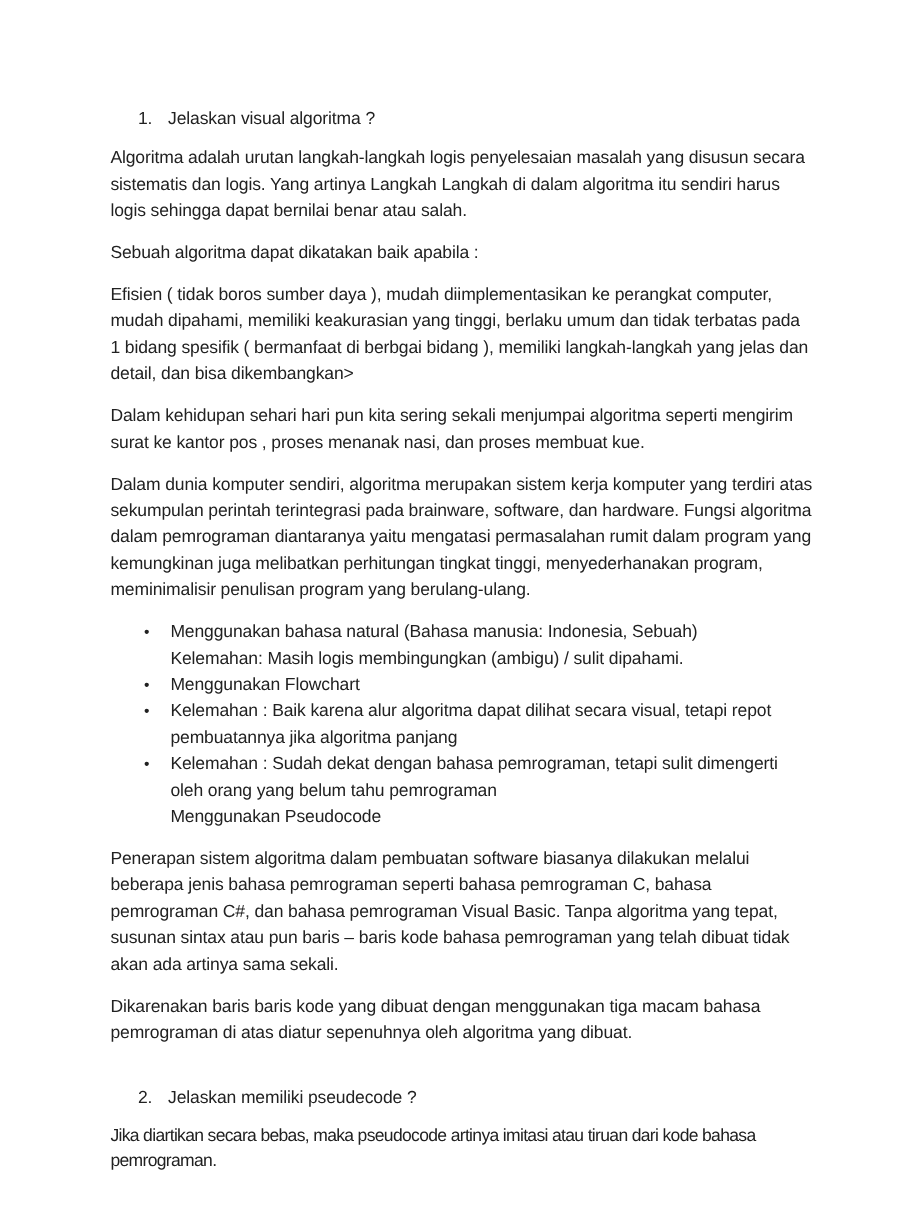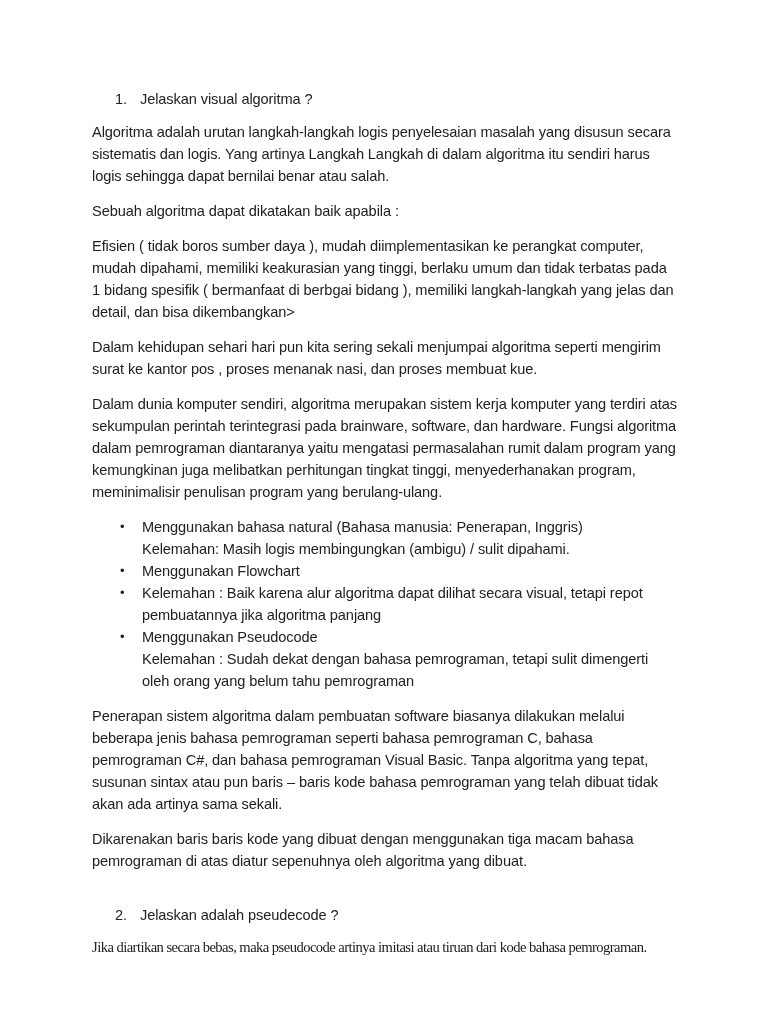--- a/index.html
+++ b/index.html
@@ -52,21 +52,20 @@
     width: 22px;
     flex: 0 0 22px;
     font-size: 13px;
   }
   .bullet-body {
     flex: 1 1 auto;
   }
   .narrow {
     letter-spacing: -0.55px;
     line-height: 21px;
-    font-family: Liberation Serif, serif;
   }
 </style>
 </head>
 <body>
 
 <div class="page">
   <div class="content">
 
     <div class="q-item">
       <span class="q-num">1.</span>
@@ -82,21 +81,21 @@
     <p class="para">Dalam kehidupan sehari hari pun kita sering sekali menjumpai algoritma seperti mengirim surat ke kantor pos , proses menanak nasi, dan proses membuat kue.</p>
 
     <p class="para">Dalam dunia komputer sendiri, algoritma merupakan sistem kerja komputer yang terdiri atas sekumpulan perintah terintegrasi pada brainware, software, dan hardware. Fungsi algoritma dalam pemrograman diantaranya yaitu mengatasi permasalahan rumit dalam program yang kemungkinan juga melibatkan perhitungan tingkat tinggi, menyederhanakan program, meminimalisir penulisan program yang berulang-ulang.</p>
 
 
     <div class="bullet-list">
 
       <div class="bullet-item">
         <span class="bullet-glyph">•</span>
         <div class="bullet-body">
-          <div>Menggunakan bahasa natural (Bahasa manusia: Penerapan, Inggris)</div>
+          <div>Menggunakan bahasa natural (Bahasa manusia: Indonesia, Sebuah)</div>
           <div>Kelemahan: Masih logis membingungkan (ambigu) / sulit dipahami.</div>
         </div>
       </div>
 
       <div class="bullet-item">
         <span class="bullet-glyph">•</span>
         <div class="bullet-body">
           <div>Menggunakan Flowchart</div>
         </div>
       </div>
@@ -104,32 +103,32 @@
       <div class="bullet-item">
         <span class="bullet-glyph">•</span>
         <div class="bullet-body">
           <div>Kelemahan : Baik karena alur algoritma dapat dilihat secara visual, tetapi repot pembuatannya jika algoritma panjang</div>
         </div>
       </div>
 
       <div class="bullet-item">
         <span class="bullet-glyph">•</span>
         <div class="bullet-body">
+          <div>Kelemahan : Sudah dekat dengan bahasa pemrograman, tetapi sulit dimengerti oleh orang yang belum tahu pemrograman</div>
           <div>Menggunakan Pseudocode</div>
-          <div>Kelemahan : Sudah dekat dengan bahasa pemrograman, tetapi sulit dimengerti oleh orang yang belum tahu pemrograman</div>
         </div>
       </div>
 
     </div>
 
     <p class="para">Penerapan sistem algoritma dalam pembuatan software biasanya dilakukan melalui beberapa jenis bahasa pemrograman seperti bahasa pemrograman C, bahasa pemrograman C#, dan bahasa pemrograman Visual Basic. Tanpa algoritma yang tepat, susunan sintax atau pun baris – baris kode bahasa pemrograman yang telah dibuat tidak akan ada artinya sama sekali.</p>
 
     <p class="para">Dikarenakan baris baris kode yang dibuat dengan menggunakan tiga macam bahasa pemrograman di atas diatur sepenuhnya oleh algoritma yang dibuat.</p>
 
     <div class="q-item q2-gap">
       <span class="q-num">2.</span>
-      <span>Jelaskan adalah pseudecode ?</span>
+      <span>Jelaskan memiliki pseudecode ?</span>
     </div>
 
     <p class="para narrow">Jika diartikan secara bebas, maka pseudocode artinya imitasi atau tiruan dari kode bahasa pemrograman.</p>
 
   </div>
 </div>
 
 </body></html>

